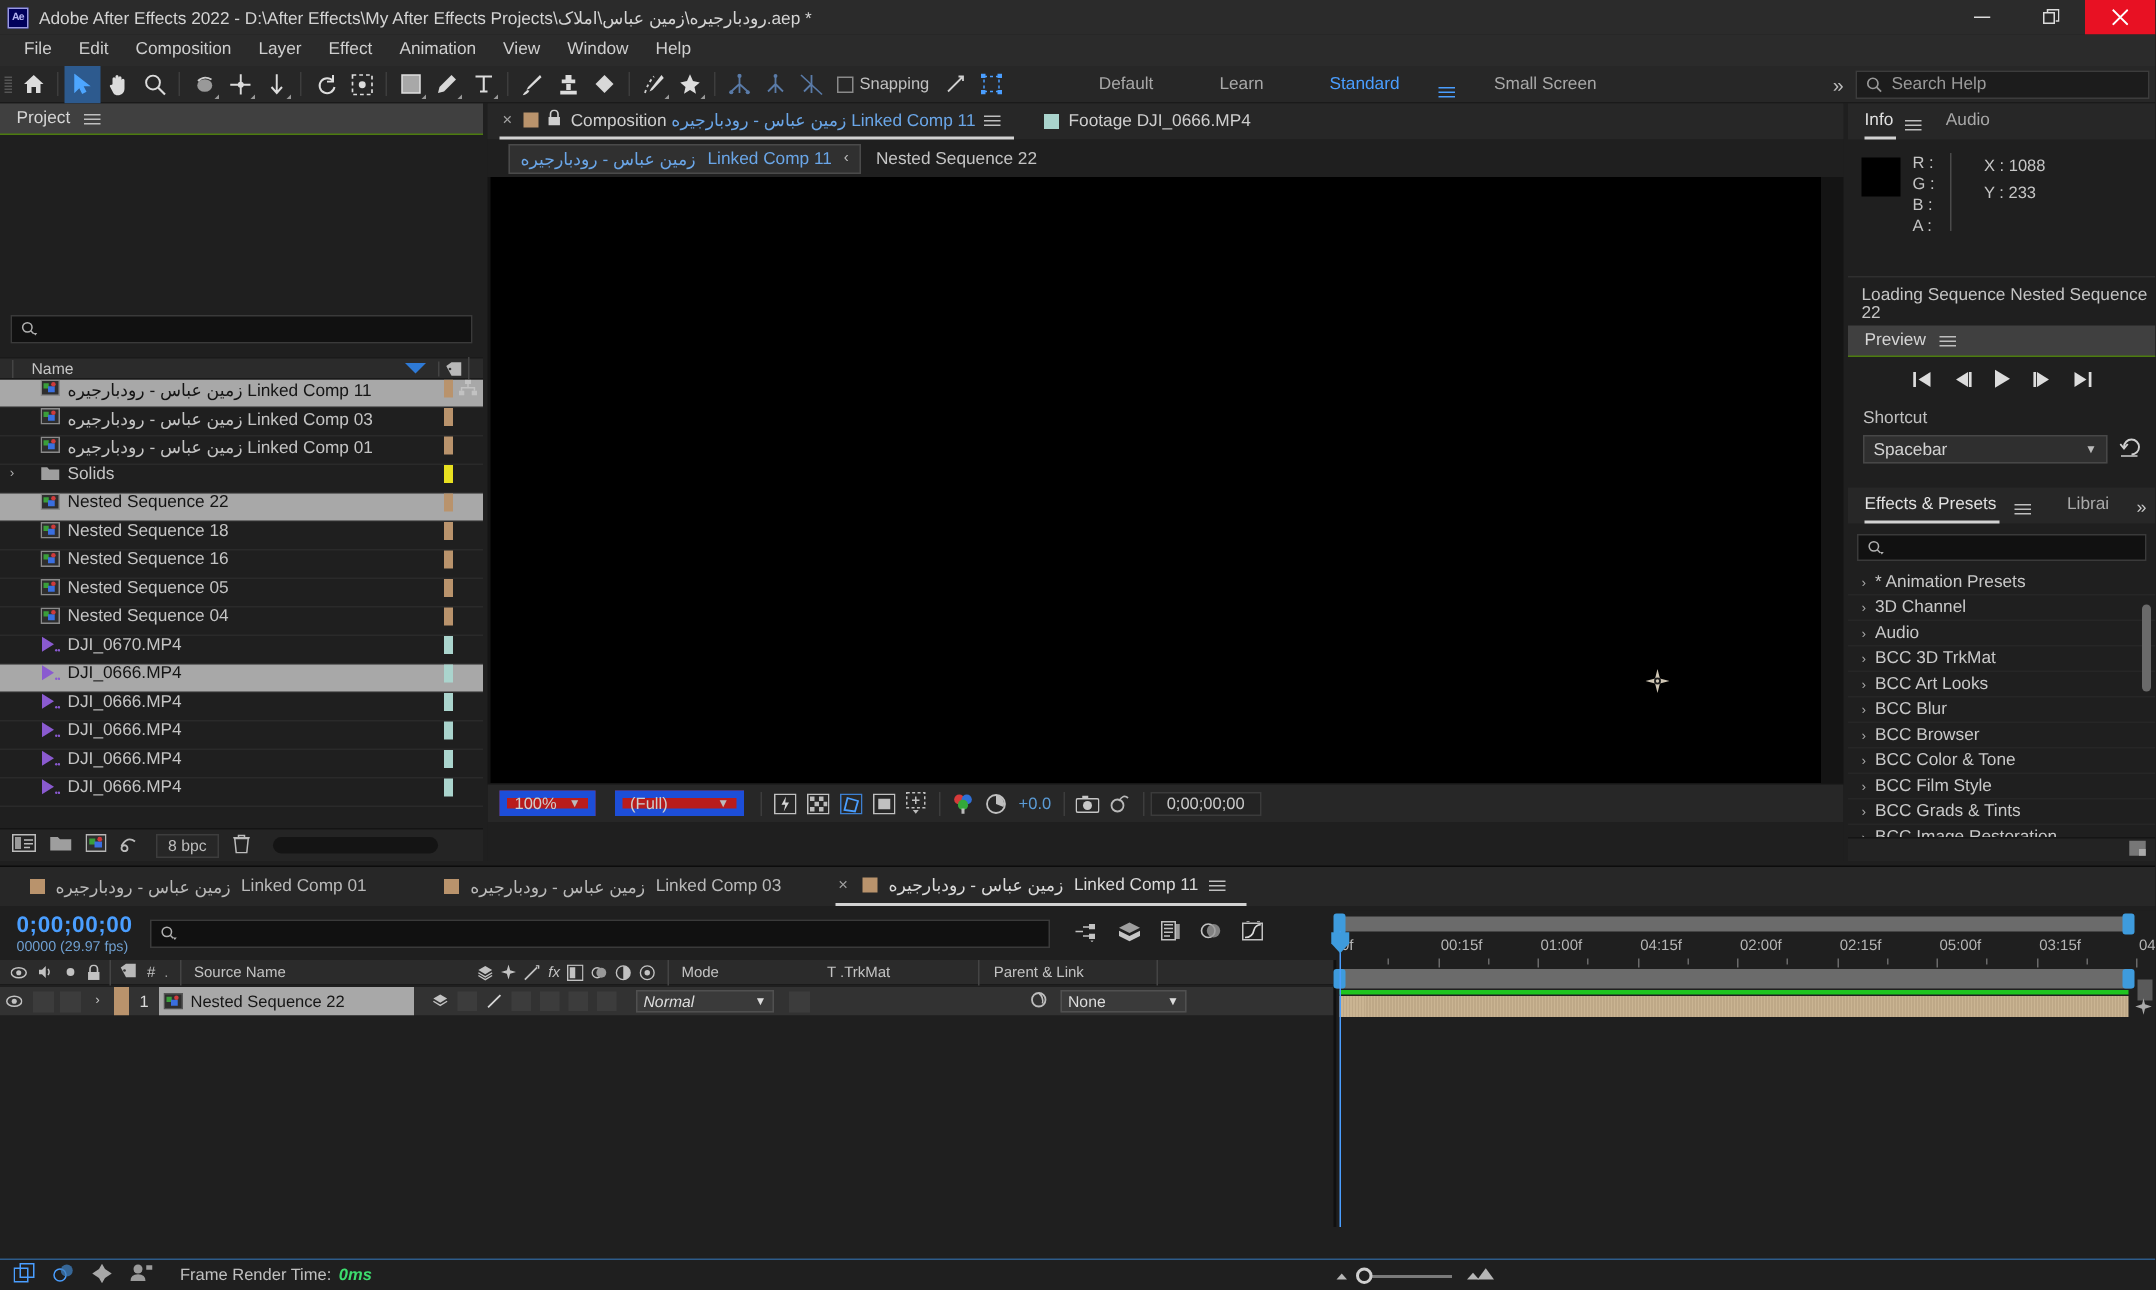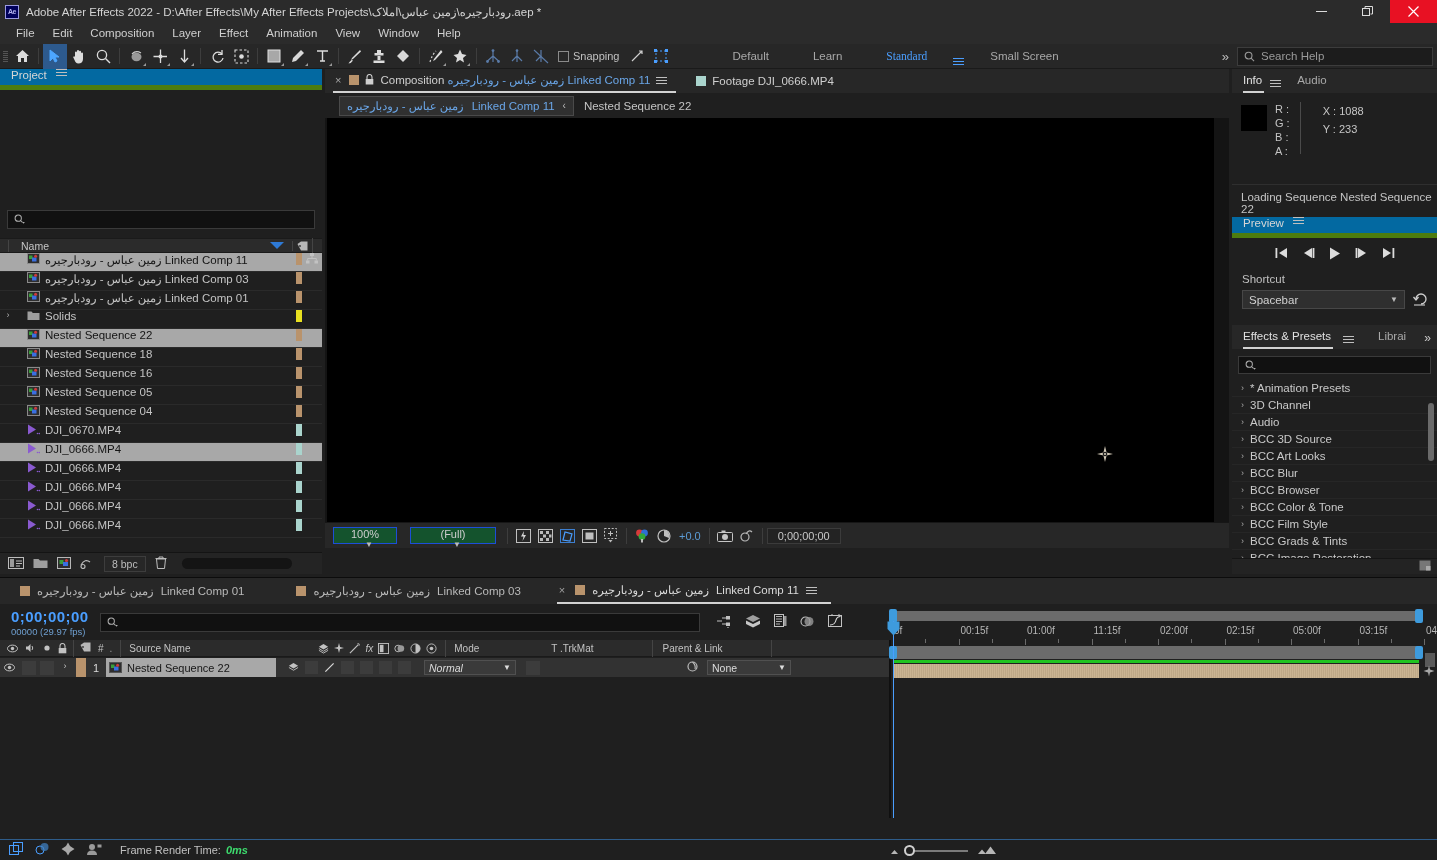--- a/index.html
+++ b/index.html
@@ -62,34 +62,34 @@
     position: absolute; right: 2px; bottom: 3px; width: 0; height: 0;
     border-left: 3px solid transparent; border-bottom: 3px solid #999;
   }
   .tsep { width: 1px; height: 16px; background: #3d3d3d; margin: 0 4px; }
   .snapbox {
     display: flex; align-items: center; gap: 4px; padding: 0 5px; color: #c0c0c0; font-size: 11px;
   }
   .snapchk { width: 11px; height: 11px; border: 1px solid #8a8a8a; background: transparent; }
   .ws-tabs { display: flex; align-items: center; margin-left: 38px; gap: 0; }
   .ws-tab { padding: 0 22px; font-size: 11.5px; color: #a8a8a8; height: 25px; line-height: 25px; }
-  .ws-tab.sel { color: #4a9eff; font-family: Liberation Serif, serif; }
+  .ws-tab.sel { color: #4a9eff; }
   .ws-menu { color: #4a9eff; font-size: 12px; padding: 0 4px; }
   .chevrons { margin-left: auto; padding-right: 8px; color: #bdbdbd; font-size: 13px; }
   .searchhelp {
     width: 196px; height: 19px; background: #1c1c1c; border: 1px solid #3c3c3c;
     display: flex; align-items: center; padding: 0 6px; gap: 6px; margin-right: 4px;
     color: #9a9a9a; font-size: 11.5px;
   }
 
   
   .panel { position: absolute; background: #1f1f1f; }
   .panel-head {
-    height: 21px; background: #0369a1; display: flex; align-items: flex-start;
-    padding-left: 11px; gap: 9px; border-bottom: 5px solid #4d7c0f;
+    height: 21px; background: #404040; display: flex; align-items: center;
+    padding-left: 11px; gap: 9px; border-bottom: 1px solid #4d7c0f;
   }
   .panel-title { font-size: 11.5px; color: #d6d6d6; }
   .hamb { display: inline-flex; flex-direction: column; gap: 2px; }
   .hamb i { display: block; width: 11px; height: 1px; background: #bfbfbf; }
 
   
   #project { left: 0; top: 69px; width: 322px; height: 505px; background: #1f1f1f; }
   .proj-empty { height: 110px; }
   .proj-search {
     margin: 10px 7px 0; height: 19px; background: #111; border: 1px solid #3a3a3a;
@@ -136,23 +136,23 @@
   }
   .crumb-plain { font-size: 11.5px; color: #c4c4c4; }
   .comp-stage { position: absolute; left: 0; top: 49px; width: 904px; height: 430px; background: #141414; }
   .canvas { position: absolute; left: 2px; top: 0px; width: 887px; height: 428px; background: #000; }
   .anchor { position: absolute; left: 770px; top: 328px; width: 16px; height: 16px; }
   .comp-toolbar {
     position: absolute; left: 0; bottom: 0; width: 904px; height: 26px; background: #272727;
     display: flex; align-items: center; gap: 0; padding-left: 8px; border-top:1px solid #161616;
   }
   .mini-select {
-    height: 17px; min-width: 64px; background: #14532d; border: 1px solid #1d4ed8;
+    height: 17px; min-width: 64px; background: #b91c1c; border: 5px solid #1d4ed8;
     display: flex; align-items: center; justify-content: space-between; padding: 0 5px;
-    font-size: 11px; color: #cecece; margin-right: 7px; flex-direction: column;
+    font-size: 11px; color: #cecece; margin-right: 7px;
   }
   .mini-select .cv { font-size: 8px; color: #bbb; margin-left: 8px; }
   .vtool { width: 22px; height: 26px; display: flex; align-items: center; justify-content: center; }
   .vtool.on { }
   .tcbox { border: 1px solid #3b3b3b; background: #232323; padding: 1px 10px; font-size: 11px; color: #c8c8c8; }
   .plus00 { color: #5b9bd5; font-size: 11px; padding: 0 4px; }
 
   
   #info { left: 1232px; top: 69px; width: 205px; height: 145px; background: #1f1f1f; }
   .info-tabs { height: 24px; background: #272727; display: flex; align-items: flex-end; padding-left: 11px; gap: 16px; }
@@ -951,21 +951,21 @@
         <div class="erow">
           <span class="tw">›</span>
           <span>3D Channel</span>
         </div>
         <div class="erow">
           <span class="tw">›</span>
           <span>Audio</span>
         </div>
         <div class="erow">
           <span class="tw">›</span>
-          <span>BCC 3D Source</span>
+          <span>BCC 3D TrkMat</span>
         </div>
         <div class="erow">
           <span class="tw">›</span>
           <span>BCC Art Looks</span>
         </div>
         <div class="erow">
           <span class="tw">›</span>
           <span>BCC Blur</span>
         </div>
         <div class="erow">
@@ -1209,21 +1209,21 @@
       <div class="wa-handle" style="left:524px;"></div>
 
       <div class="ruler" id="ruler">
           <span class="tick-lbl" style="left: 3px;">0f</span>
           <span class="tick-lbl" style="left: 69.5px;">00:15f</span>
           <span class="tick" style="left: 67.5px;"></span>
           <span class="tick" style="left: 34.25px; height: 4px;"></span>
           <span class="tick-lbl" style="left: 136px;">01:00f</span>
           <span class="tick" style="left: 134px;"></span>
           <span class="tick" style="left: 100.75px; height: 4px;"></span>
-          <span class="tick-lbl" style="left: 202.5px;">11:15f</span>
+          <span class="tick-lbl" style="left: 202.5px;">04:15f</span>
           <span class="tick" style="left: 200.5px;"></span>
           <span class="tick" style="left: 167.25px; height: 4px;"></span>
           <span class="tick-lbl" style="left: 269px;">02:00f</span>
           <span class="tick" style="left: 267px;"></span>
           <span class="tick" style="left: 233.75px; height: 4px;"></span>
           <span class="tick-lbl" style="left: 335.5px;">02:15f</span>
           <span class="tick" style="left: 333.5px;"></span>
           <span class="tick" style="left: 300.25px; height: 4px;"></span>
           <span class="tick-lbl" style="left: 402px;">05:00f</span>
           <span class="tick" style="left: 400px;"></span>

